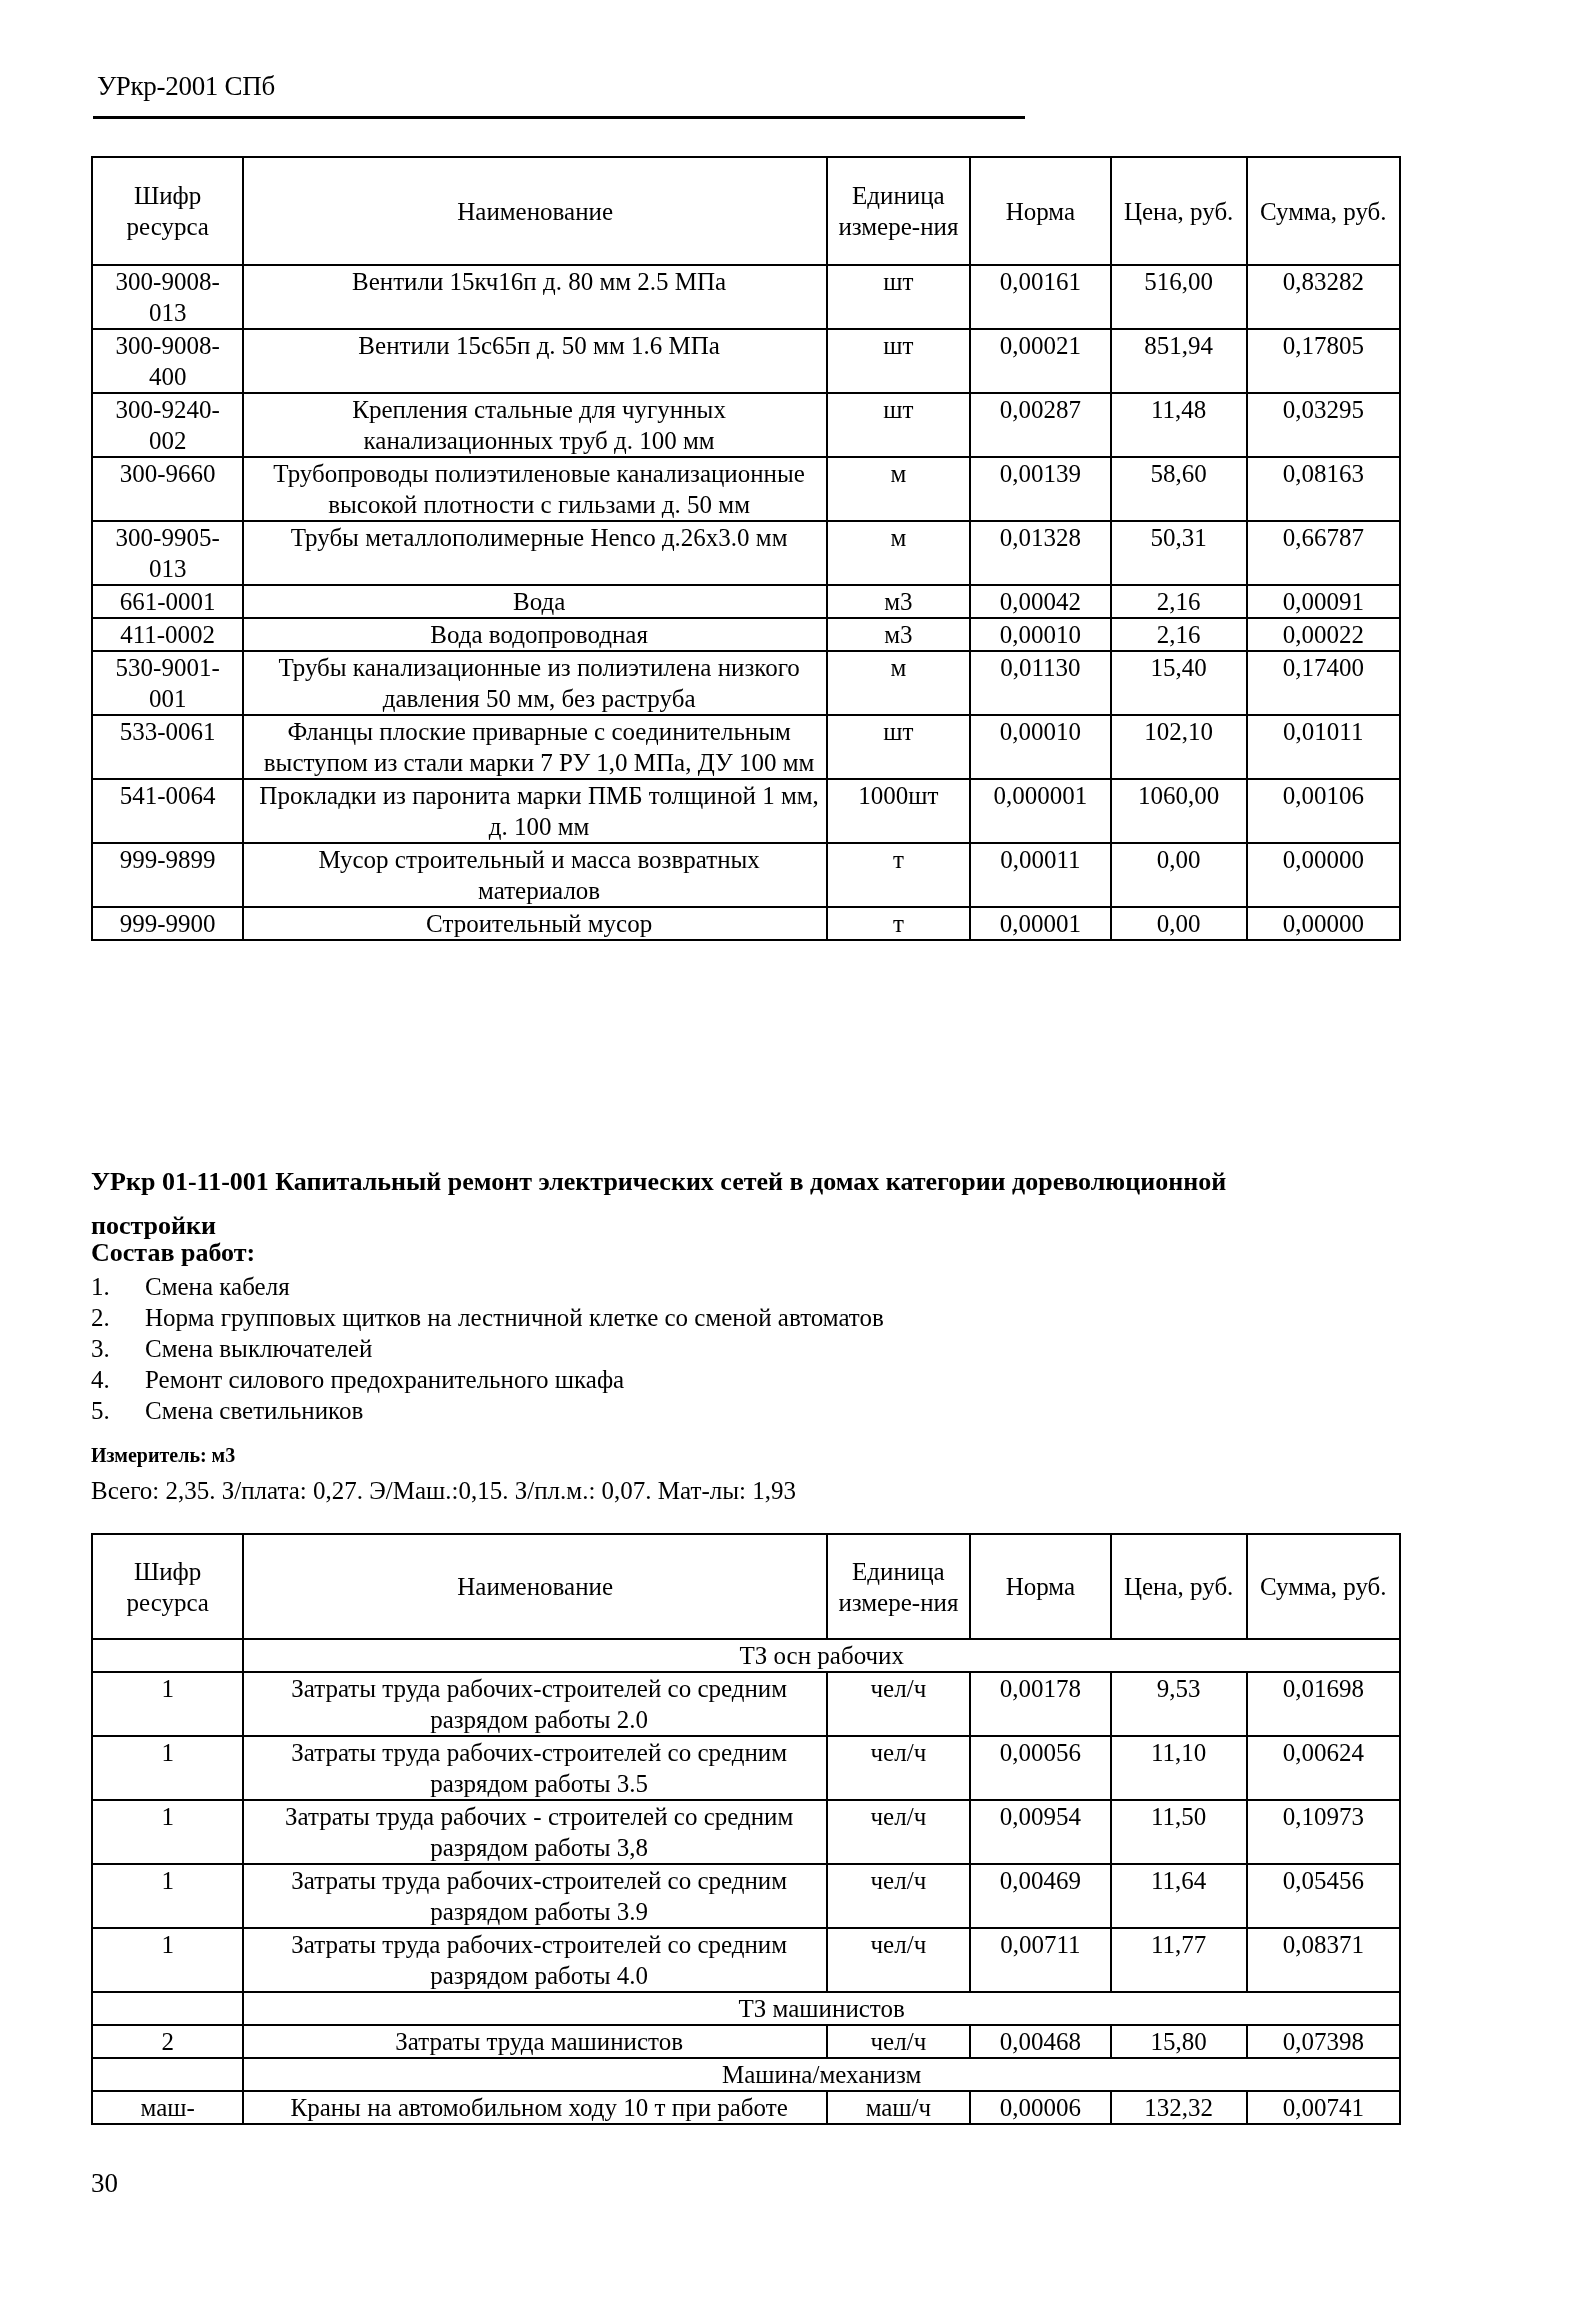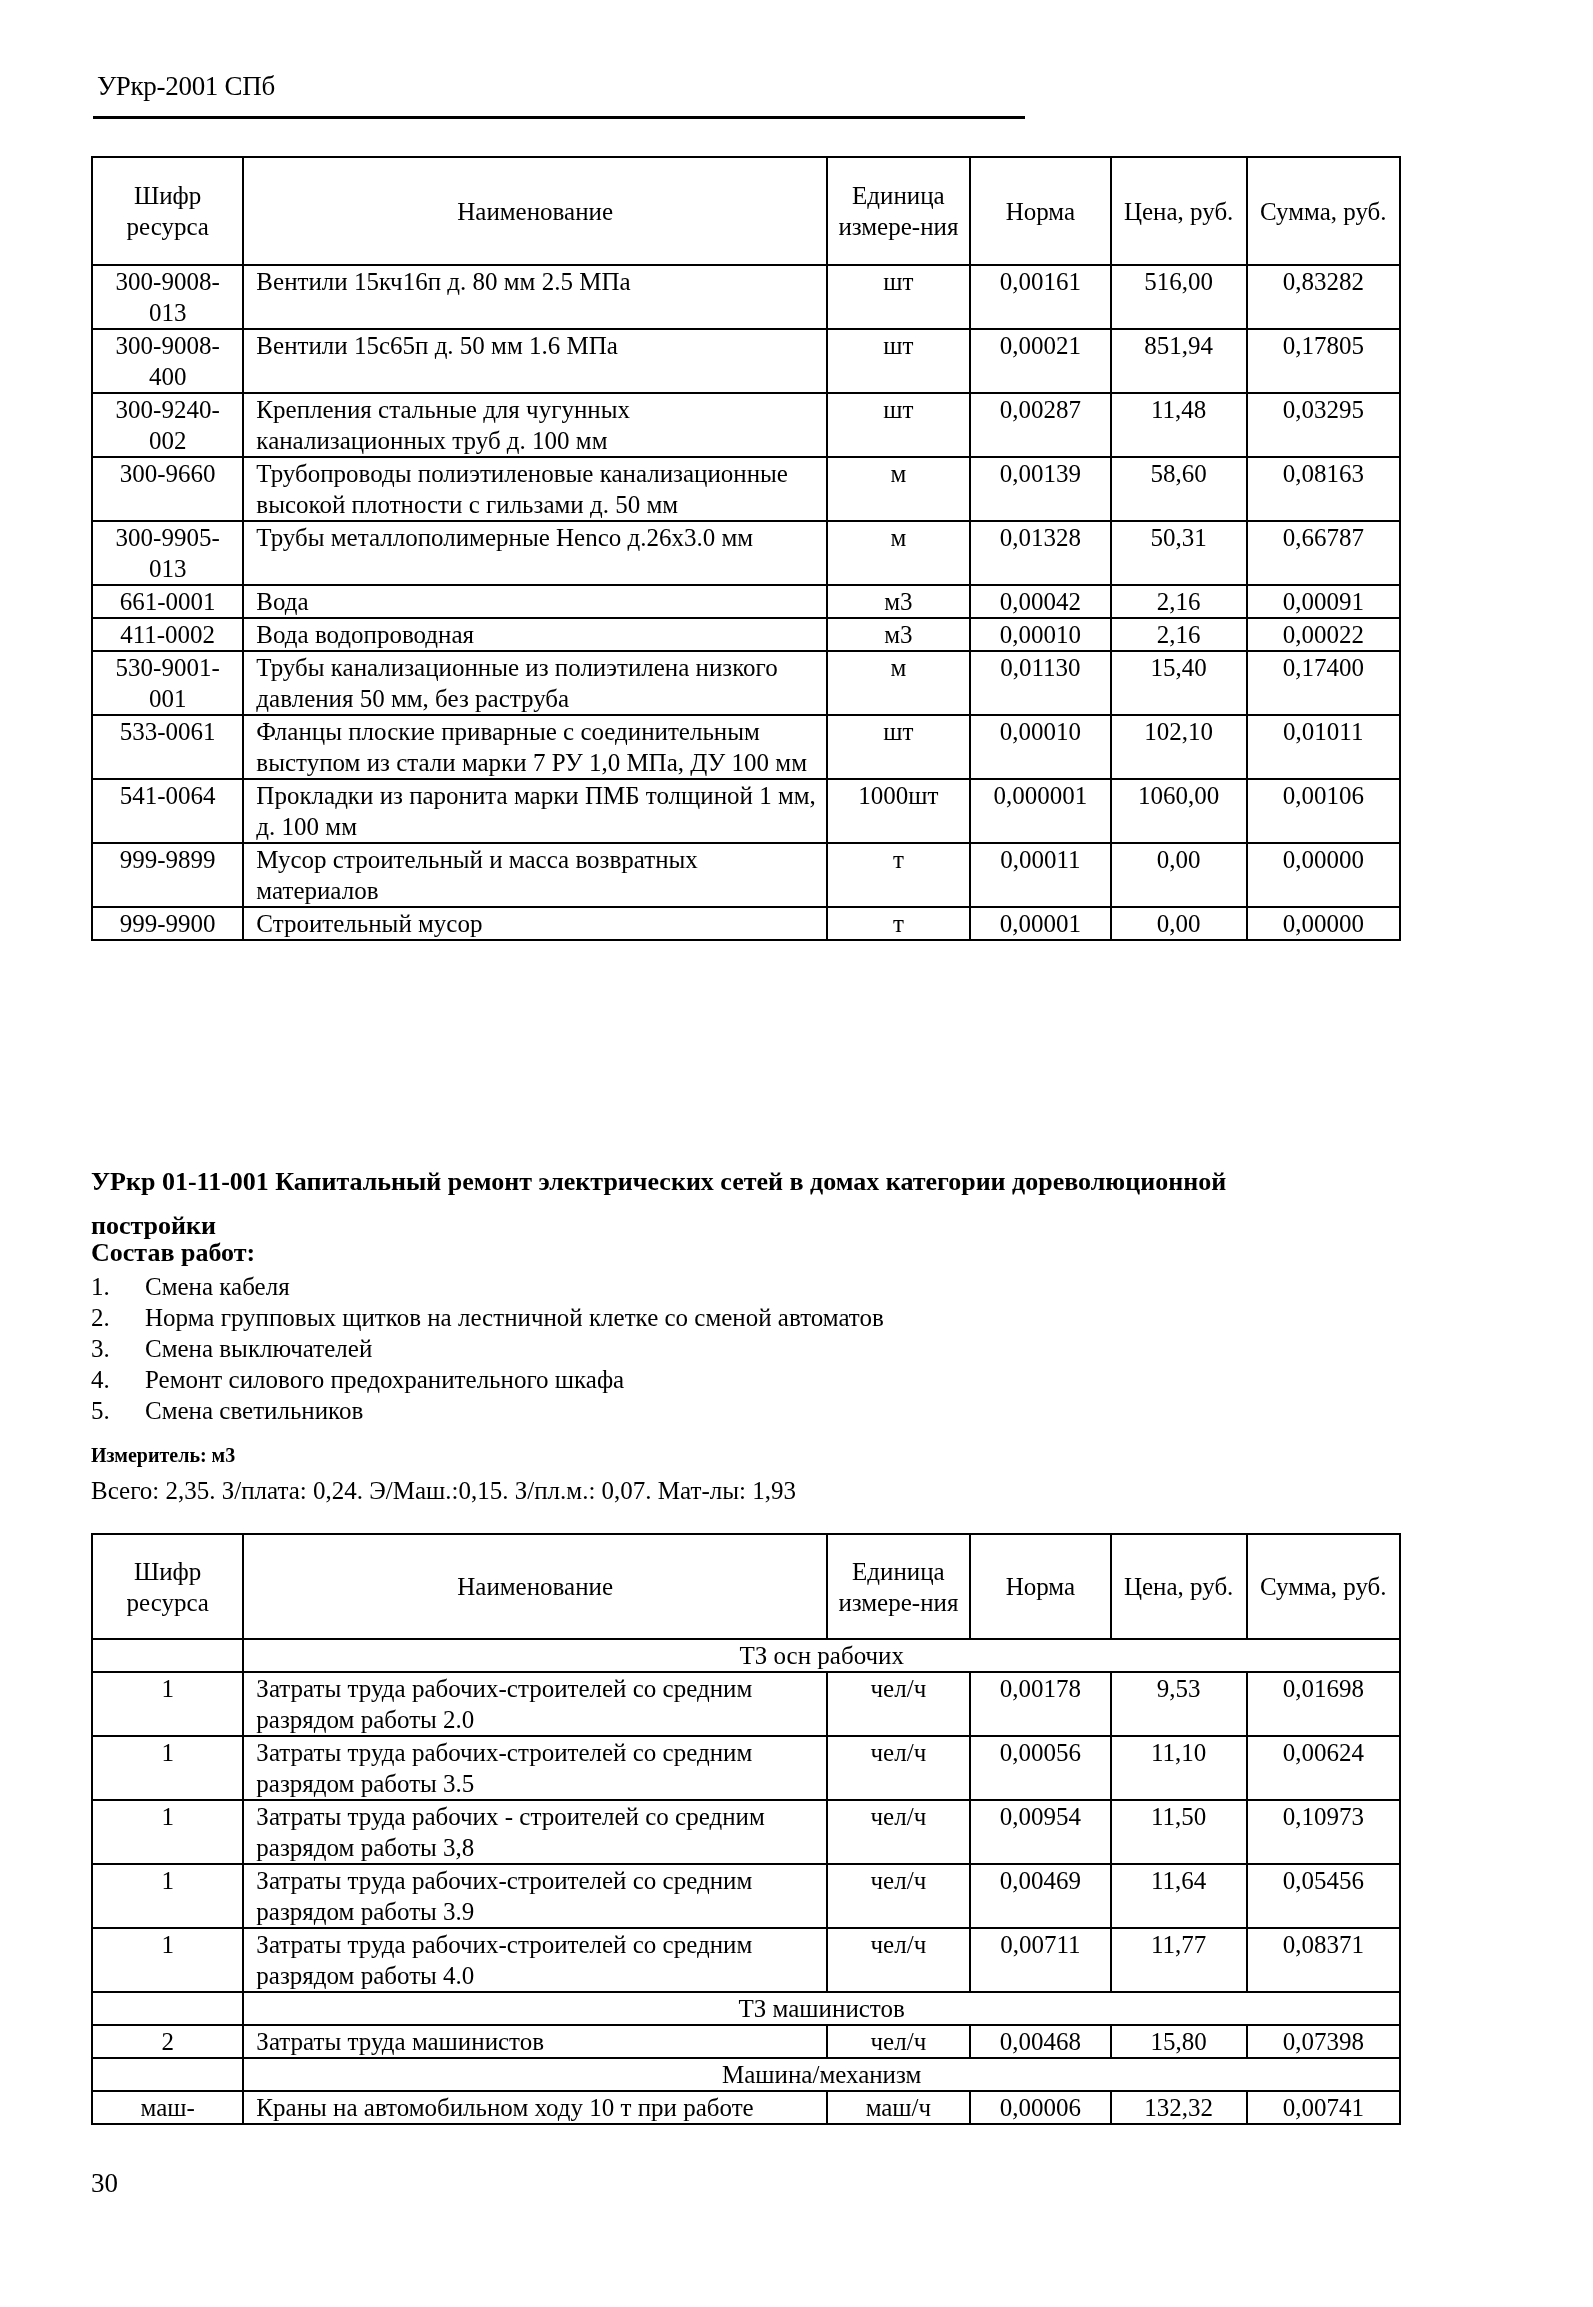--- a/index.html
+++ b/index.html
@@ -16,21 +16,21 @@
   }
   table.res {
     position: absolute; left: 91px; border-collapse: collapse; table-layout: fixed;
     font-size: 25px; line-height: 31px;
   }
   table.res td, table.res th {
     border: 2px solid #000; vertical-align: top; padding: 0 4px; font-weight: normal;
   }
   table.res th { vertical-align: middle; text-align: center; line-height: 31px; }
   table.res td.c { text-align: center; }
-  table.res td.l { text-align: left; padding-left: 12px; }
+  table.res td.l { text-align: center; padding-left: 12px; }
   table.res td.group { text-align: center; font-weight: normal; }
   #t1 { top: 156px; width: 1310px; }
   #t2 { top: 1533px; width: 1310px; }
   .col-code { width: 145px; }
   .col-name { width: 559px; }
   .col-unit { width: 137px; }
   .col-norm { width: 135px; }
   .col-price { width: 130px; }
   .col-sum { width: 147px; }
 
@@ -200,21 +200,21 @@
     <li>
       <span class="num">4.</span>
       <span>Ремонт силового предохранительного шкафа</span>
     </li>
     <li>
       <span class="num">5.</span>
       <span>Смена светильников</span>
     </li>
   </ul>
 <div class="meter">Измеритель: м3</div>
-<div class="totals">Всего: 2,35. З/плата: 0,24. Э/Маш.:0,15. З/пл.м.: 0,07. Мат-лы: 1,93</div>
+<div class="totals">Всего: 2,35. З/плата: 0,27. Э/Маш.:0,15. З/пл.м.: 0,07. Мат-лы: 1,93</div>
 
 <table class="res" id="t2">
   <colgroup>
     <col class="col-code">
       <col class="col-name">
       <col class="col-unit">
       <col class="col-norm">
       <col class="col-price">
       <col class="col-sum">
   </colgroup>

